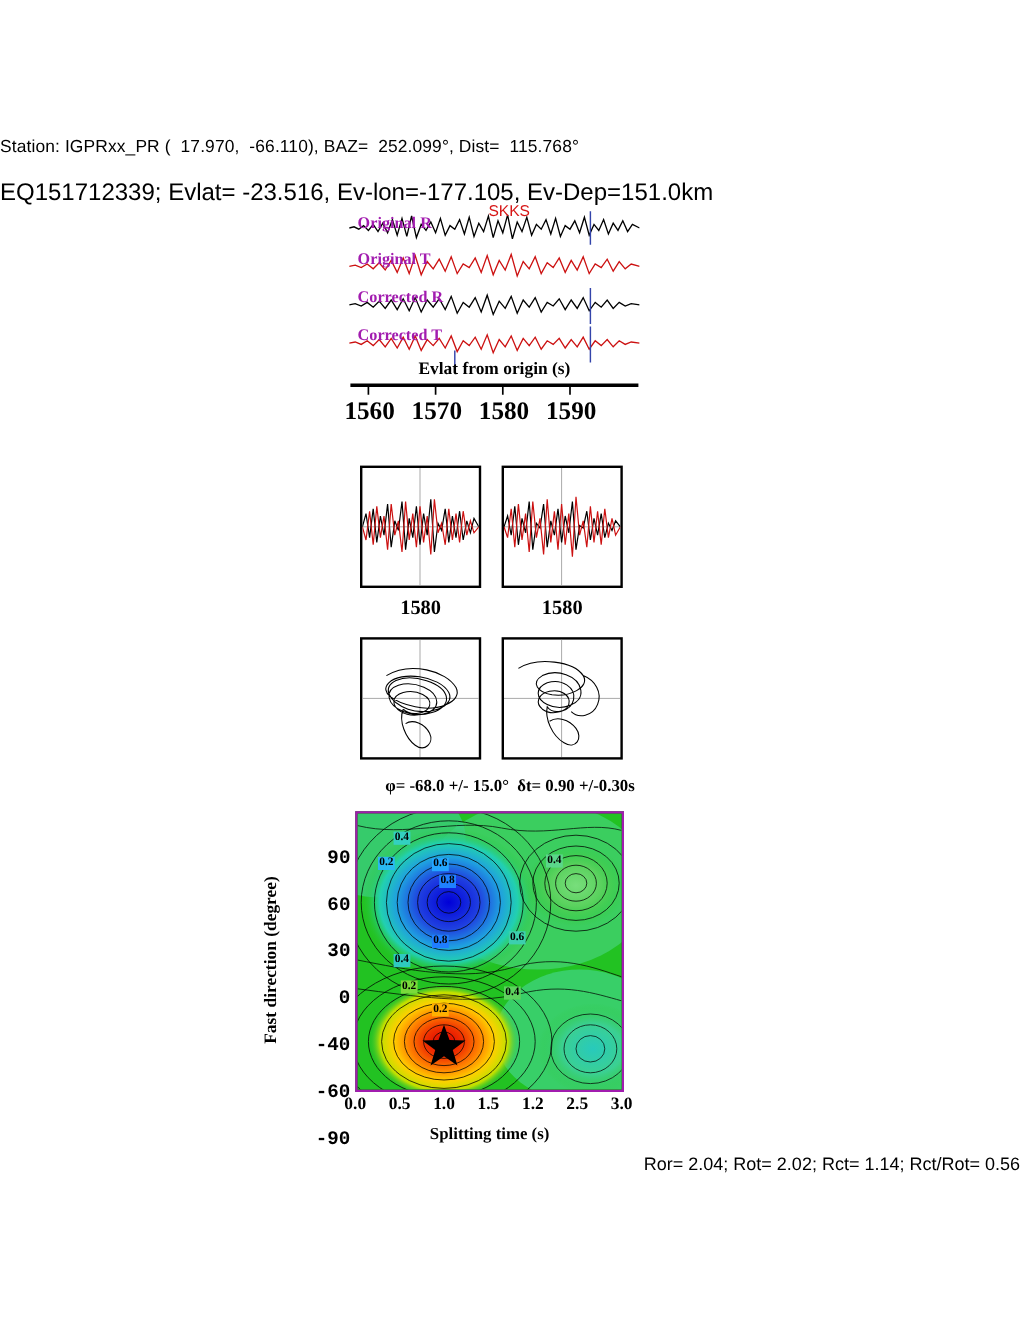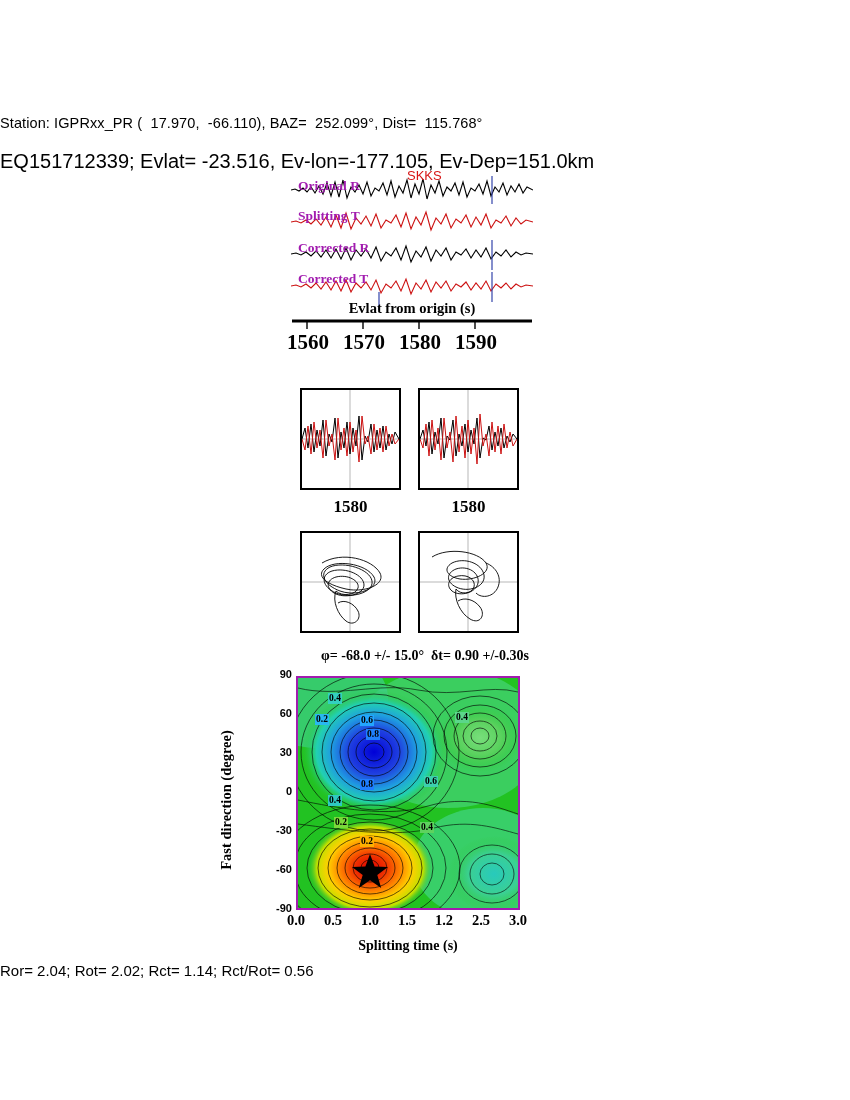--- a/index.html
+++ b/index.html
@@ -163,23 +163,24 @@
     transform-origin: 100px 100px;
     font-family: "Liberation Serif", serif;
     font-weight: bold;
     font-size: 14.5px;
   }
   .ytick {
     position: absolute;
     right: 0;
     width: 40px;
     text-align: right;
-    font-family: Liberation Sans, sans-serif;
-    font-weight: bold;
-    font-size: 11px;
+    font-family: Liberation Mono, monospace;
+    font-weight: bold;
+    font-size: 16px;
+    margin-top: 38px;
   }
   .yticks { position: absolute; left: 248px; top: 676px; width: 44px; height: 234px; }
   .xticks { position: absolute; left: 266px; top: 912px; width: 284px; height: 22px; }
   .xtick {
     position: absolute;
     width: 50px;
     text-align: center;
     font-family: "Liberation Serif", serif;
     font-weight: bold;
     font-size: 14.5px;
@@ -192,21 +193,21 @@
     text-align: center;
     font-family: "Liberation Serif", serif;
     font-weight: bold;
     font-size: 14px;
   }
   .footer {
     position: absolute;
     left: 0;
     top: 962px;
     width: 850px;
-    text-align: left;
+    text-align: right;
     font-size: 15px;
     white-space: pre;
   }
 </style>
 </head>
 <body>
 
 <div class="page">
 
   <div class="header">
@@ -225,21 +226,21 @@
 
       <polyline fill="none" stroke="#cc1111" stroke-width="1.1" points="0,116 5,115 10,117 15,114 20,118 25,113 30,119 35,112 40,120 45,111 50,121 55,110 60,122 65,113 70,118 75,112 80,120 85,110 90,123 95,114 100,118 105,111 110,121 115,109 120,124 125,113 130,119 135,110 140,122 145,112 150,118 155,111 160,121 165,114 170,117 175,112 180,120 185,113 190,119 195,111 200,121 205,114 210,118 215,113 220,119 225,114 230,117 235,115 242,116"></polyline>
 
       <line x1="201" y1="6" x2="201" y2="34" stroke="#3344aa" stroke-width="1.2"></line>
       <line x1="201" y1="70" x2="201" y2="100" stroke="#3344aa" stroke-width="1.2"></line>
       <line x1="201" y1="102" x2="201" y2="132" stroke="#3344aa" stroke-width="1.2"></line>
       <line x1="88" y1="122" x2="88" y2="146" stroke="#3344aa" stroke-width="1.2"></line>
     </svg>
 
     <span class="wave-label" style="left:7px; top:8px;">Original R</span>
-    <span class="wave-label" style="left:7px; top:38px;">Splitting T</span>
+    <span class="wave-label" style="left:7px; top:38px;">Original T</span>
     <span class="wave-label" style="left:7px; top:70px;">Corrected R</span>
     <span class="wave-label" style="left:7px; top:101px;">Corrected T</span>
     <span class="skks-label" style="left:116px; top:-2px;">SKKS</span>
   </div>
 
   <div class="timeaxis-title">Evlat from origin (s)</div>
 
   <svg class="timeaxis" width="242" height="14" viewBox="0 0 242 14">
     <line x1="1" y1="3" x2="241" y2="3" stroke="#000" stroke-width="3"></line>
     <line x1="16" y1="3" x2="16" y2="11" stroke="#000" stroke-width="1.4"></line>
@@ -301,21 +302,21 @@
 
   <div class="contour-title">φ= -68.0 +/- 15.0°  δt= 0.90 +/-0.30s</div>
 
   <div class="ylabel">Fast direction (degree)</div>
 
   <div class="yticks">
     <div class="ytick" style="top:-8px;">90</div>
     <div class="ytick" style="top:31px;">60</div>
     <div class="ytick" style="top:70px;">30</div>
     <div class="ytick" style="top:109px;">0</div>
-    <div class="ytick" style="top:148px;">-30</div>
+    <div class="ytick" style="top:148px;">-40</div>
     <div class="ytick" style="top:187px;">-60</div>
     <div class="ytick" style="top:226px;">-90</div>
   </div>
 
   <div class="contour-wrap">
     <div class="contour-box">
       <svg width="220" height="230" viewBox="0 0 220 230">
         <defs>
           <radialGradient id="gmin" cx="50%" cy="50%" r="50%">
             <stop offset="0%" stop-color="#0000d8"></stop>

